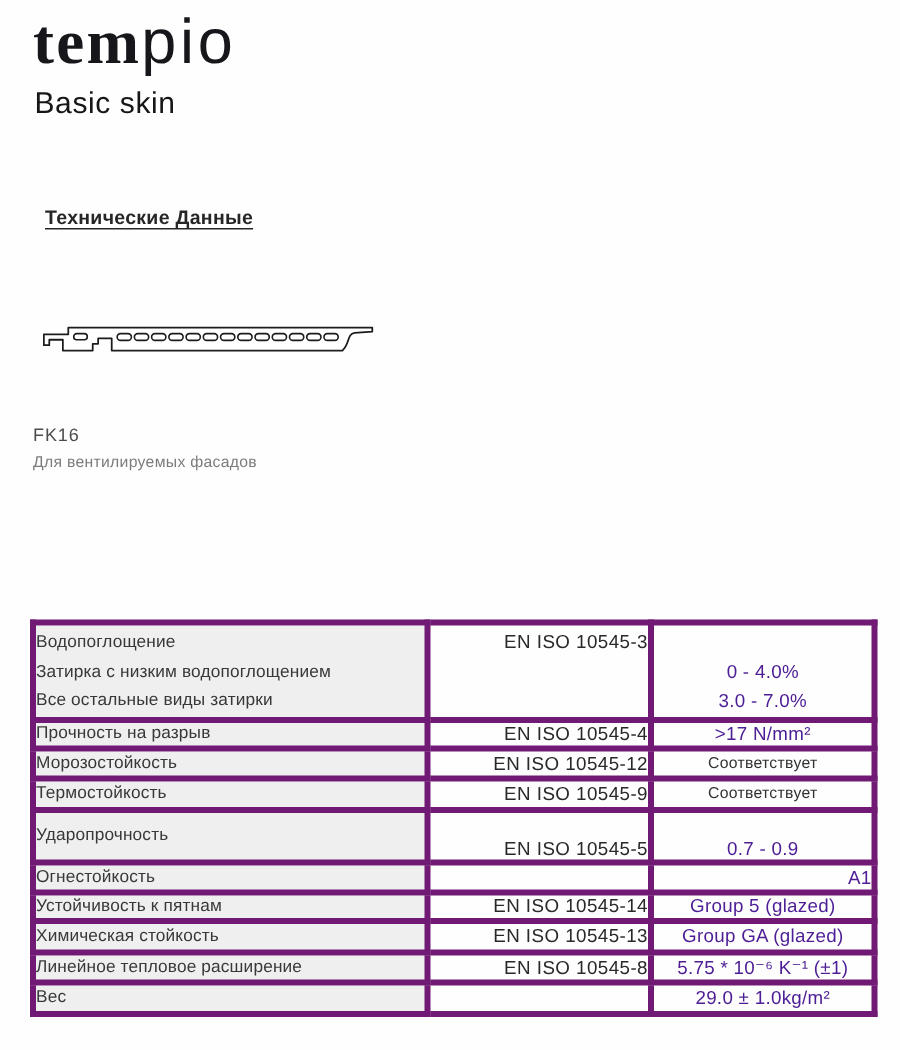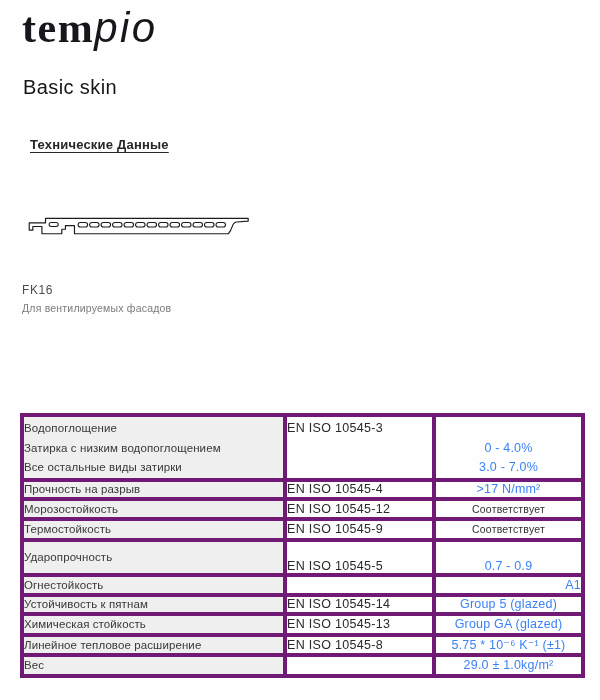--- a/index.html
+++ b/index.html
@@ -1,37 +1,37 @@
 <!DOCTYPE html>
 <html><head>
 <meta charset="utf-8">
 <style>
   html,body{margin:0;padding:0;background:#ffffff;}
   body{width:600px;height:700px;font-family:"Liberation Sans","DejaVu Sans",sans-serif;color:#222;}
   .page{position:relative;width:600px;height:700px;overflow:hidden;background:#fefefe;}
 
   .logo{position:absolute;left:22px;top:4px;font-size:42px;line-height:48px;color:#17171b;white-space:nowrap;}
   .logo-bold{font-weight:800;letter-spacing:1.5px;font-family:Liberation Serif, serif;}
-  .logo-light{font-weight:300;letter-spacing:2.5px;font-style:italic;}
+  .logo-light{font-weight:300;letter-spacing:2.5px;}
 
-  .subtitle{position:absolute;left:23px;top:76px;font-size:20px;color:#161616;letter-spacing:0.4px;}
+  .subtitle{position:absolute;left:23px;top:58px;font-size:20px;color:#161616;letter-spacing:0.4px;}
 
   .section-title{position:absolute;left:30px;top:137px;font-size:13px;font-weight:700;color:#262626;
     text-decoration:underline;text-underline-offset:3px;letter-spacing:0.2px;}
 
   .drawing{position:absolute;left:22px;top:213px;width:228px;height:27px;}
 
   .code{position:absolute;left:22px;top:283px;font-size:12px;font-weight:500;color:#4c4c4c;letter-spacing:0.6px;}
   .desc{position:absolute;left:22px;top:302px;font-size:10.5px;color:#7c7c7c;letter-spacing:0.2px;text-align:right;}
 
   .spec-table{position:absolute;left:20px;top:413px;width:561px;border-collapse:collapse;table-layout:fixed;}
   .spec-table td{border:4px solid #701a75;padding:0;vertical-align:middle;overflow:hidden;}
   .c-label{background:#efefef;padding-left:9px;font-size:11.5px;color:#383838;letter-spacing:0.1px;}
-  .c-std{text-align:left;font-size:12.5px;color:#292929;letter-spacing:0.3px;}
-  .c-val{text-align:center;font-size:12.5px;color:#3b82f6;letter-spacing:0.2px;}
+  .c-std{text-align:right;font-size:12.5px;color:#292929;letter-spacing:0.3px;}
+  .c-val{text-align:center;font-size:12.5px;color:#4c1d95;letter-spacing:0.2px;}
   .val-small{font-size:10.5px;color:#313131;}
   .val-left{text-align:right;padding-left:28px;}
   td.top{vertical-align:top;padding-top:2px;}
   td.pad-top{vertical-align:top;padding-top:17px;}
   .line{height:19.5px;line-height:19.5px;}
   .rh-57{height:57px}.rh-19{height:19px}.rh-20{height:20px}.rh-21{height:21px}.rh-28{height:28px}
 </style>
 </head>
 <body>
 

